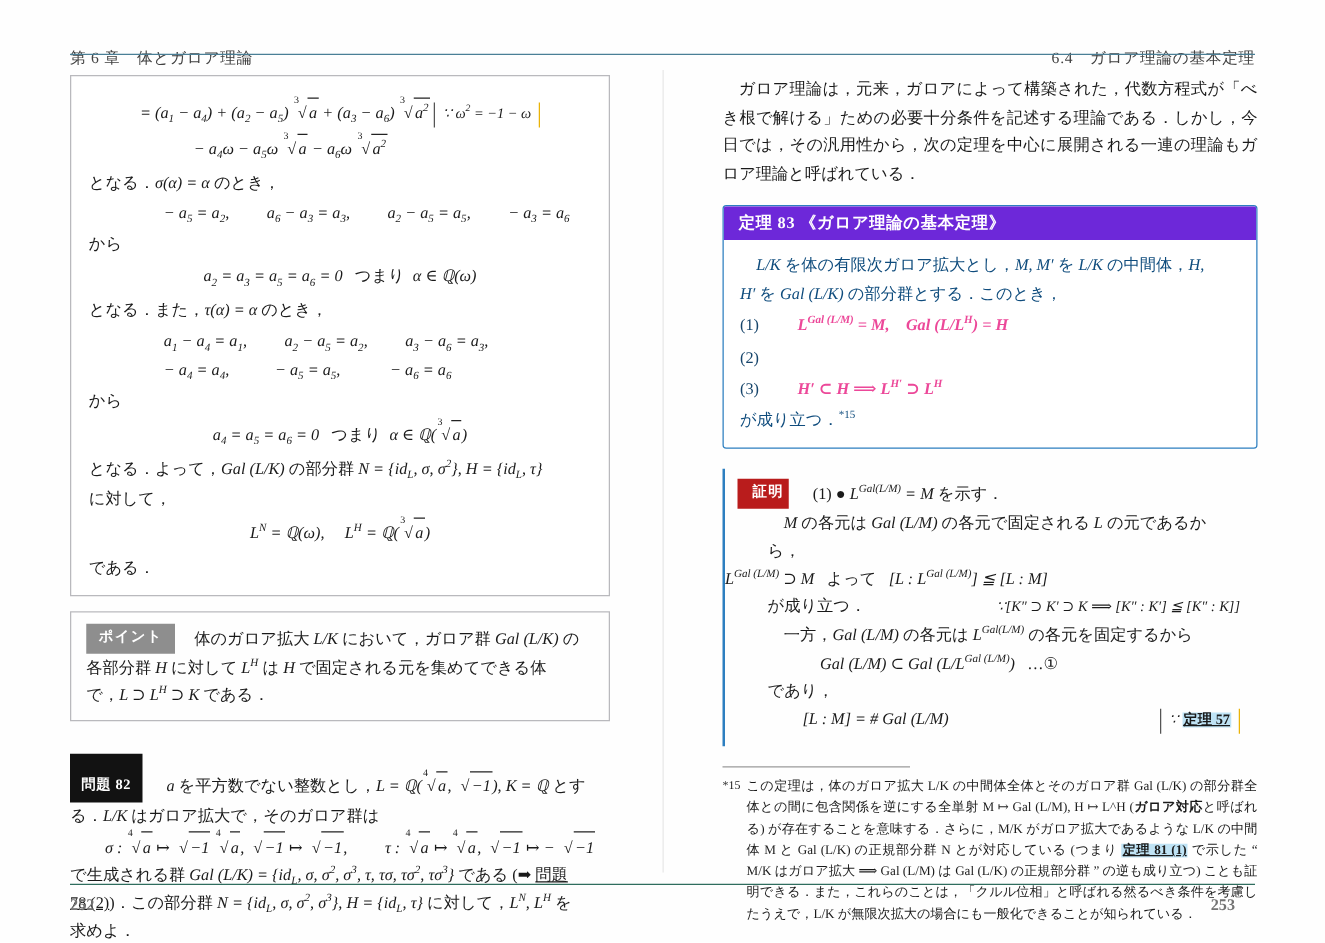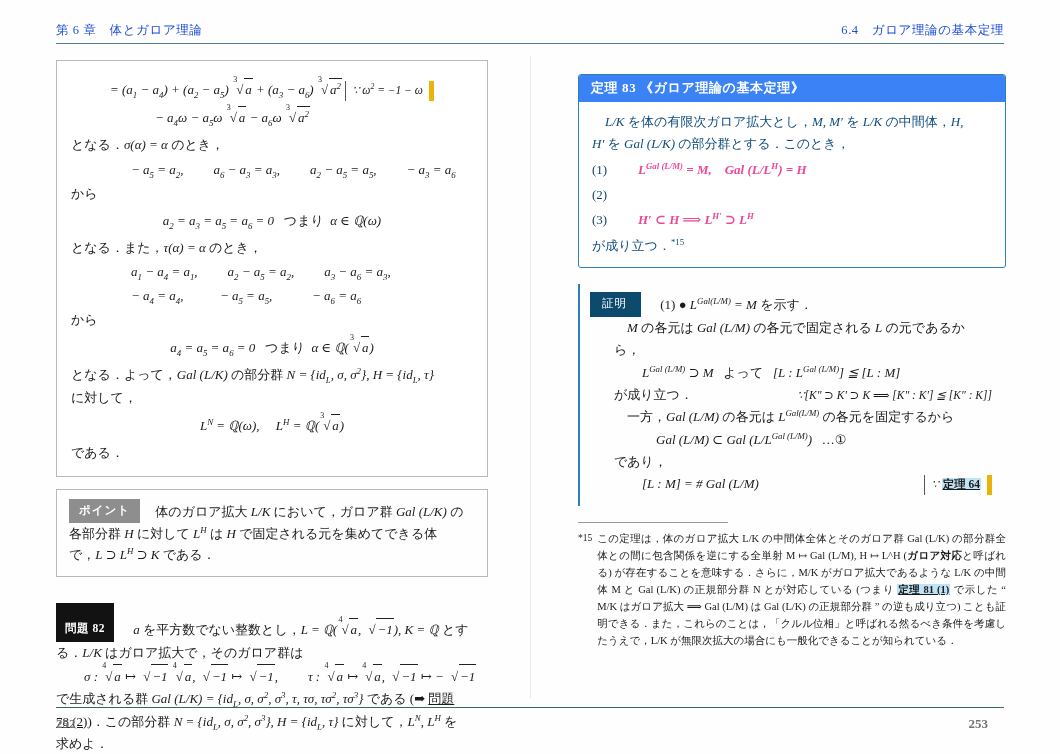--- a/index.html
+++ b/index.html
@@ -19,24 +19,24 @@
     position: absolute;
     left: 0; top: 0;
     width: 1060px;
     height: 754px;
     background: #fefefe;
   }
 
   
   .runhead {
     position: absolute;
-    top: 22px;
+    top: 38px;
     font-size: 12.5px;
     letter-spacing: .6px;
-    color: #1d4ed8;
+    color: #404040;
     white-space: nowrap;
   }
   .runhead.left  { left: 56px; }
   .runhead.right { right: 56px; }
 
   .rule-top {
     position: absolute;
     left: 56px;
     right: 56px;
     top: 43px;
@@ -209,21 +209,21 @@
 
   
   .thmbox {
     border: 1px solid #2d7fc0;
     border-radius: 3px;
     margin: 14px 0 6px 0;
     background: #fff;
     overflow: hidden;
   }
   .thm-head {
-    background: #3b82f6;
+    background: #6d28d9;
     color: #ffffff;
     font-weight: bold;
     font-size: 13px;
     padding: 4px 12px 5px 12px;
     letter-spacing: .6px;
   }
   .thm-body {
     padding: 9px 13px 10px 13px;
     font-size: 13px;
     line-height: 1.72;
@@ -240,37 +240,37 @@
   
   .proofbox {
     border-left: 2px solid #2d7fc0;
     padding: 8px 10px 10px 0;
     margin: 16px 0 4px 0;
     font-size: 13px;
     line-height: 1.72;
   }
   .tag-proof {
     display: inline-block;
-    background: #0c4a6e;
+    background: #b91c1c;
     color: #fff;
-    font-weight: normal;
+    font-weight: bold;
     font-size: 11.5px;
-    padding: 2px 14px 3px 12px;
+    padding: 2px 4px 3px 12px;
     margin: 0 16px 0 10px;
     vertical-align: 2px;
     letter-spacing: 1px;
   }
   .proof-ind  { padding-left: 34px; }
-  .proof-ind2 { padding-left: 62px; }
+  .proof-ind2 { }
   .proof-ind3 { padding-left: 76px; }
 
   .sidenote {
     display: inline-block;
     border-left: 1px solid #555;
-    border-right: 5px solid #eab308;
+    border-right: 1px solid #eab308;
     padding: 0 6px;
     font-size: 11.5px;
     white-space: nowrap;
   }
   .hl2 {
     background: #bfe3f5;
     text-decoration: underline;
     padding: 0 1px;
     font-weight: bold;
   }
@@ -414,20 +414,21 @@
         <span class="xref">78 (2)</span>)．この部分群
         <span class="math">N = {id<sub>L</sub>, σ, σ<sup>2</sup>, σ<sup>3</sup>}, H = {id<sub>L</sub>, τ}</span> に対して，<span class="math">L<sup>N</sup>, L<sup>H</sup></span> を
       </div>
       <div>求めよ．</div>
     </div>
   </div>
 
   <div class="col right">
 
 
+    <p class="body-p indent">ガロア理論は，元来，ガロアによって構築された，代数方程式が「べき根で解ける」ための必要十分条件を記述する理論である．しかし，今日では，その汎用性から，次の定理を中心に展開される一連の理論もガロア理論と呼ばれている．</p>
 
     <div class="thmbox">
       <div class="thm-head">定理 83 《ガロア理論の基本定理》</div>
       <div class="thm-body">
         <div style="text-indent:1em">
           <span class="math">L/K</span> を体の有限次ガロア拡大とし，<span class="math">M, M′</span> を <span class="math">L/K</span> の中間体，<span class="math">H,</span>
         </div>
         <div>
           <span class="math">H′</span> を <span class="math">Gal (L/K)</span> の部分群とする．このとき，
         </div>
@@ -477,21 +478,21 @@
       </div>
       <div class="proof-ind3">
         <span class="math">Gal (L/M) ⊂ Gal (L/L<sup>Gal (L/M)</sup>)</span>&nbsp;&nbsp;&nbsp;…①
       </div>
       <div class="proof-ind">であり，</div>
       <div class="proof-ind" style="display:flex;justify-content:space-between;align-items:baseline;padding-right:4px">
         <span class="math" style="padding-left:28px">
           [L : M] = # Gal (L/M)
         </span>
         <span class="sidenote">
-          <span class="math">∵ </span><span class="hl2">定理 64</span>
+          <span class="math">∵ </span><span class="hl2">定理 57</span>
         </span>
       </div>
     </div>
 
     <div class="fn-rule"></div>
     <div class="footnote">
       <span class="mark">*15</span>
       <span><span>この定理は，体のガロア拡大 L/K の中間体全体とそのガロア群 Gal (L/K) の部分群全体との間に包含関係を逆にする全単射 M ↦ Gal (L/M), H ↦ L^H (</span><b>ガロア対応</b><span>と呼ばれる) が存在することを意味する．さらに，M/K がガロア拡大であるような L/K の中間体 M と Gal (L/K) の正規部分群 N とが対応している (つまり </span><span class="hl2">定理 81 (1)</span><span> で示した “ M/K はガロア拡大 ⟹ Gal (L/M) は Gal (L/K) の正規部分群 ” の逆も成り立つ) ことも証明できる．また，これらのことは，「クルル位相」と呼ばれる然るべき条件を考慮したうえで，L/K が無限次拡大の場合にも一般化できることが知られている．</span></span>
     </div>
   </div>

